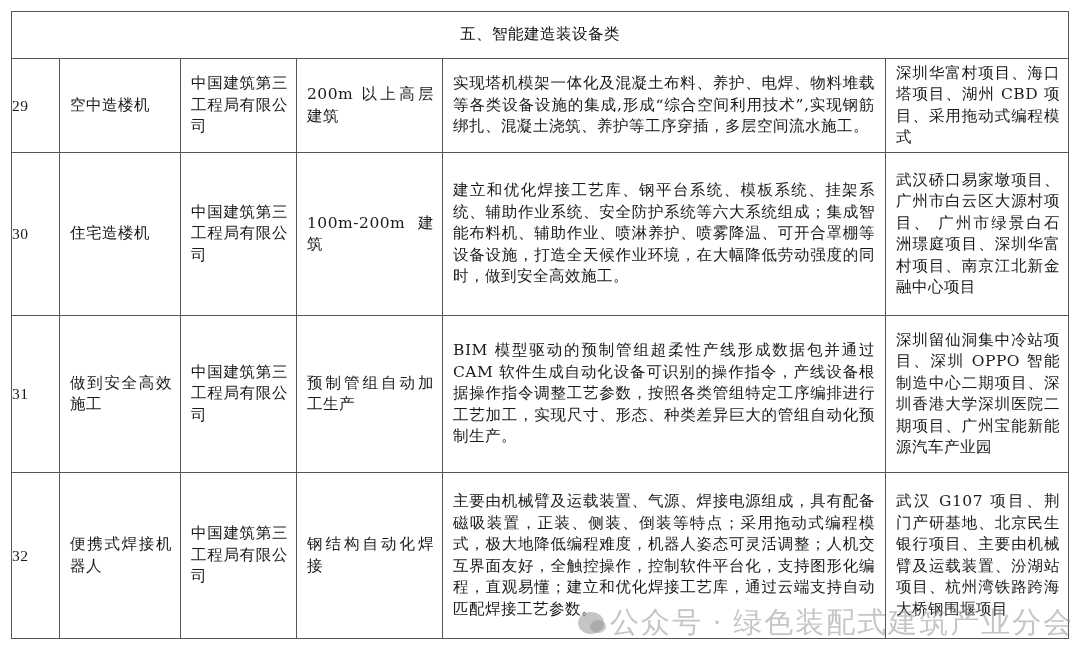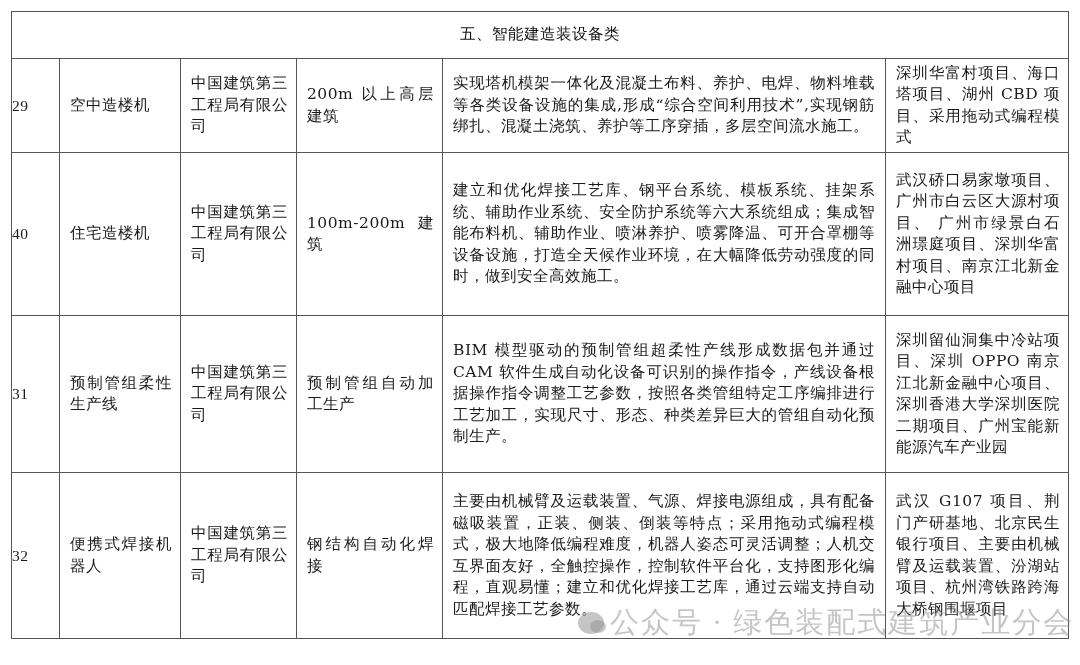--- a/index.html
+++ b/index.html
@@ -125,35 +125,35 @@
       <tr class="r29">
         <td class="c-no">29</td>
         <td class="c-name">空中造楼机</td>
         <td class="c-org">中国建筑第三工程局有限公司</td>
         <td class="c-scope">200m 以上高层建筑</td>
         <td class="c-desc">实现塔机模架一体化及混凝土布料、养护、电焊、物料堆载等各类设备设施的集成,形成“综合空间利用技术”,实现钢筋绑扎、混凝土浇筑、养护等工序穿插，多层空间流水施工。</td>
         <td class="c-proj">深圳华富村项目、海口塔项目、湖州 CBD 项目、采用拖动式编程模式</td>
       </tr>
 
       <tr class="r30">
-        <td class="c-no">40</td>
+        <td class="c-no">30</td>
         <td class="c-name">住宅造楼机</td>
         <td class="c-org">中国建筑第三工程局有限公司</td>
         <td class="c-scope">100m-200m 建筑</td>
         <td class="c-desc">建立和优化焊接工艺库、钢平台系统、模板系统、挂架系统、辅助作业系统、安全防护系统等六大系统组成；集成智能布料机、辅助作业、喷淋养护、喷雾降温、可开合罩棚等设备设施，打造全天候作业环境，在大幅降低劳动强度的同时，做到安全高效施工。</td>
         <td class="c-proj">武汉硚口易家墩项目、广州市白云区大源村项目、 广州市绿景白石洲璟庭项目、深圳华富村项目、南京江北新金融中心项目</td>
       </tr>
 
       <tr class="r31">
         <td class="c-no">31</td>
-        <td class="c-name">预制管组柔性生产线</td>
+        <td class="c-name">做到安全高效施工</td>
         <td class="c-org">中国建筑第三工程局有限公司</td>
         <td class="c-scope">预制管组自动加工生产</td>
         <td class="c-desc">BIM 模型驱动的预制管组超柔性产线形成数据包并通过 CAM 软件生成自动化设备可识别的操作指令，产线设备根据操作指令调整工艺参数，按照各类管组特定工序编排进行工艺加工，实现尺寸、形态、种类差异巨大的管组自动化预制生产。</td>
-        <td class="c-proj">深圳留仙洞集中冷站项目、深圳 OPPO 南京江北新金融中心项目、深圳香港大学深圳医院二期项目、广州宝能新能源汽车产业园</td>
+        <td class="c-proj">深圳留仙洞集中冷站项目、深圳 OPPO 智能制造中心二期项目、深圳香港大学深圳医院二期项目、广州宝能新能源汽车产业园</td>
       </tr>
 
       <tr class="r32">
         <td class="c-no">32</td>
         <td class="c-name">便携式焊接机器人</td>
         <td class="c-org">中国建筑第三工程局有限公司</td>
         <td class="c-scope">钢结构自动化焊接</td>
         <td class="c-desc">主要由机械臂及运载装置、气源、焊接电源组成，具有配备磁吸装置，正装、侧装、倒装等特点；采用拖动式编程模式，极大地降低编程难度，机器人姿态可灵活调整；人机交互界面友好，全触控操作，控制软件平台化，支持图形化编程，直观易懂；建立和优化焊接工艺库，通过云端支持自动匹配焊接工艺参数。</td>
         <td class="c-proj">武汉 G107 项目、荆门产研基地、北京民生银行项目、主要由机械臂及运载装置、汾湖站项目、杭州湾铁路跨海大桥钢围堰项目</td>
       </tr>

